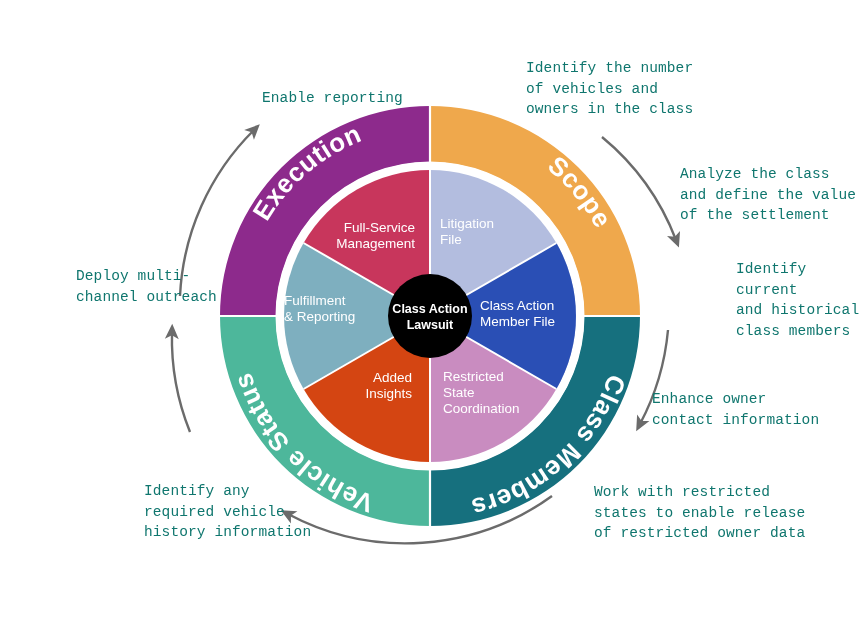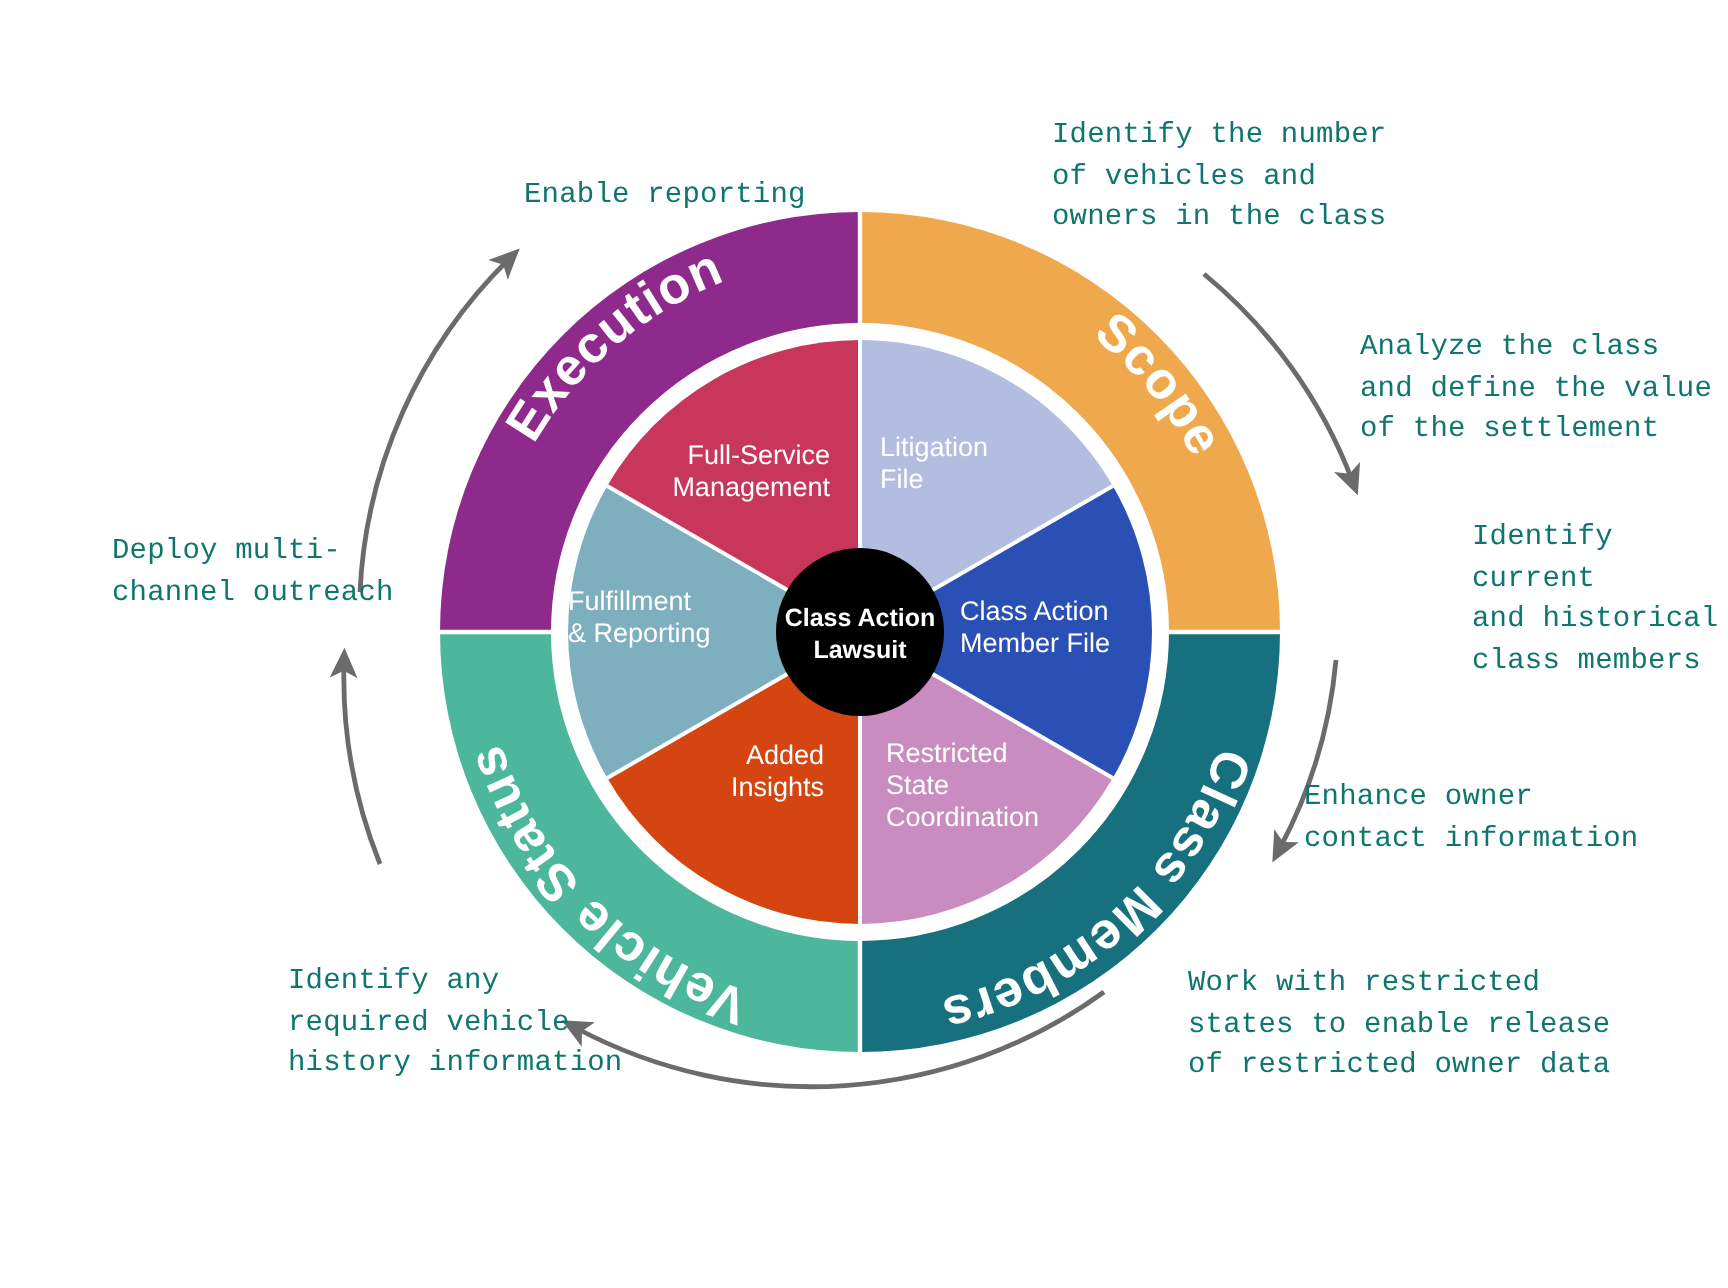--- a/index.html
+++ b/index.html
@@ -30,21 +30,21 @@
     white-space: pre-line;
     letter-spacing: 0.1px;
   }
   .note-enable-reporting { left: 232px; top: 88px; margin-left: 30px; }
   .note-identify-number  { left: 526px; top: 58px; }
   .note-analyze-class    { left: 680px; top: 164px; }
   .note-identify-current { left: 692px; top: 259px; margin-left: 44px; }
   .note-enhance-owner    { left: 652px; top: 389px; }
   .note-work-restricted  { left: 594px; top: 482px; }
   .note-identify-vehicle { left: 144px; top: 481px; }
-  .note-deploy-multi     { left: 56px; top: 266px; }
+  .note-deploy-multi     { left: 76px; top: 266px; }
 
   .ring-label {
     font-weight: bold;
     fill: #ffffff;
     font-family: "Liberation Sans", sans-serif;
     letter-spacing: 0.5px;
   }
   .inner-label {
     fill: #ffffff;
     font-family: "Liberation Sans", sans-serif;

